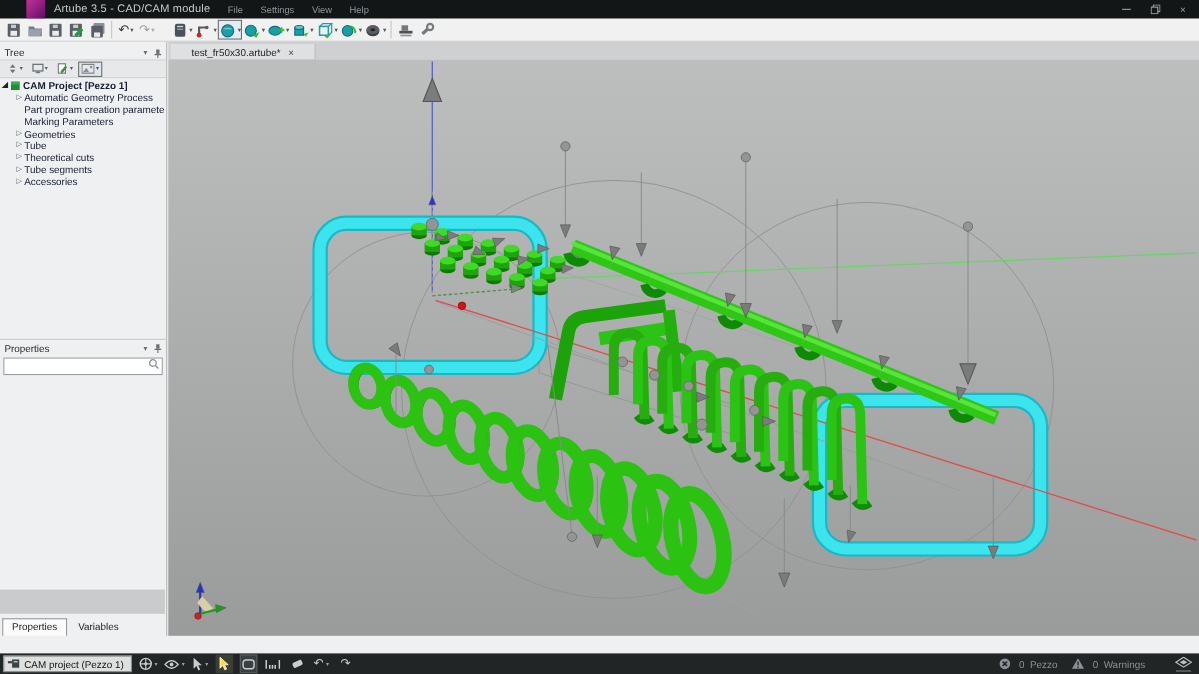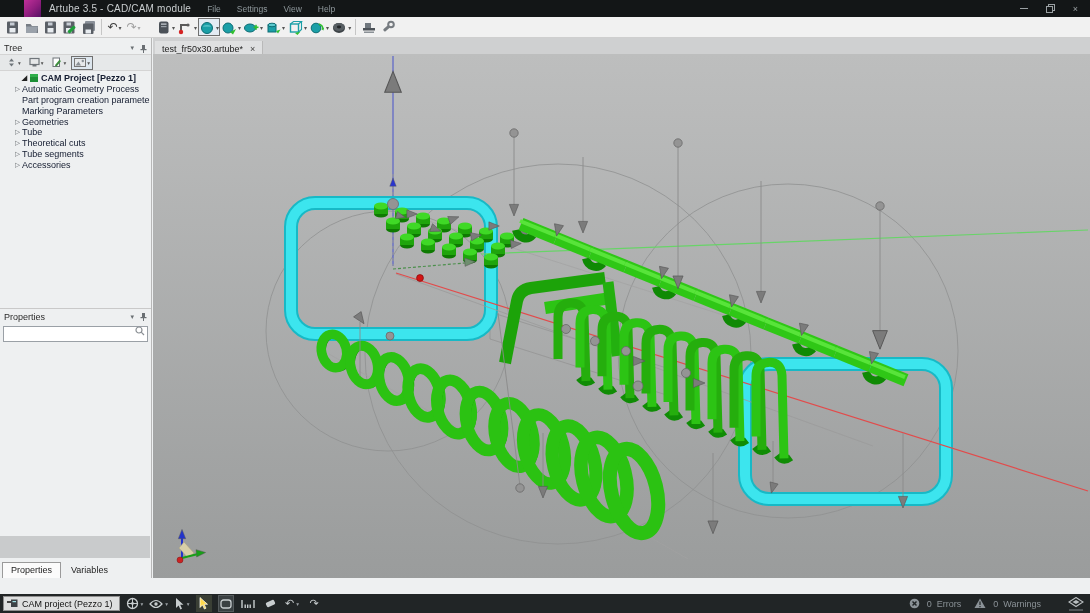--- a/index.html
+++ b/index.html
@@ -23,21 +23,21 @@
   .tbtn{height:18px;min-width:19px;display:flex;align-items:center;justify-content:center;border:1px solid transparent;}
   .tbtn .caret{font-size:6px;color:#555;margin-left:1px;}
   .tbtn.disabled svg, .tbtn.disabled{opacity:.45;}
   .tbtn.selected{border:1px solid #707070;background:#e4ecf4;}
   .tsep{width:1px;height:16px;background:#c6c6c6;margin:0 3px;}
   .tgap{width:12px;}
   .glyphbtn{font-size:12px;color:#3a3a3a;line-height:1;}
 
   
   .doctabbar{position:absolute;left:153px;top:38px;width:937px;height:16px;background:#cfd0d1;}
-  .doctab{display:inline-flex;align-items:center;gap:7px;height:16px;margin-left:2px;padding:0 7px;
+  .doctab{display:inline-flex;align-items:center;gap:7px;height:16px;margin-left:2px;padding:0 19px;
           background:#dfe0e1;font-size:9px;color:#1d1d1d;border-right:1px solid #b9b9b9;}
   .doctab .x{color:#444;font-size:9px;cursor:pointer;}
 
   
   .dock{position:absolute;left:0;top:38px;width:152px;height:540px;background:#eef0f1;border-right:1px solid #b7b7b7;text-decoration:underline;}
   .phead{position:absolute;left:0;right:0;height:14px;display:flex;align-items:center;padding:0 4px;
          font-size:9px;color:#2b2b2b;}
   .phead .sp{flex:1;}
   .phead .hic{color:#6a6f73;font-size:7px;margin-left:6px;}
   .treehead{top:3px;}
@@ -45,21 +45,21 @@
              border-top:1px solid #d4d4d4;border-bottom:1px solid #d4d4d4;display:flex;align-items:center;padding-left:3px;gap:2px;}
   .ttb{height:14px;display:flex;align-items:center;gap:1px;padding:0 2px;border:1px solid transparent;}
   .ttb .caret{font-size:5.5px;color:#555;}
   .ttb.selected{border-color:#707070;background:#dde6ee;}
   .treeitems{position:absolute;left:0;top:35px;right:1px;overflow:hidden;}
   .trow{display:flex;align-items:center;height:10.8px;font-size:9px;color:#141c30;white-space:nowrap;overflow:hidden;}
   .trow .exp{width:9px;flex:none;text-align:center;font-size:6.5px;color:#5c6165;line-height:10px;}
   .trow .exp.filled{color:#222;font-size:7px;}
   .trow.root{font-weight:bold;}
   .trow .cube{width:8px;height:8px;flex:none;margin:0 3px 0 1px;}
-  .indent1{padding-left:20px;}
+  .indent1{padding-left:0;}
   .indent2{padding-left:13px;}
   .props-head{top:270px;border-top:1px solid #c9c9c9;padding-top:2px;}
   .searchwrap{position:absolute;left:3px;right:3px;top:285px;height:16px;}
   .searchwrap input{width:100%;height:16px;border:1px solid #9aa0a6;background:#fff;font-size:9px;
                     padding:0 16px 0 4px;outline:none;font-family:"Liberation Sans",sans-serif;}
   .searchwrap svg{position:absolute;right:3px;top:3px;}
   .graystrip{position:absolute;left:0;right:1px;top:498px;height:22px;background:#c9cbcc;}
   .panetabs{position:absolute;left:0;right:0;top:523px;height:17px;display:flex;align-items:flex-end;padding-left:2px;gap:2px;font-size:9px;}
   .ptab{padding:2px 8px 3px 8px;color:#1d1d1d;}
   .ptab.active{background:#fbfbfb;border:1px solid #9a9a9a;border-bottom:none;}
@@ -636,21 +636,21 @@
       <span class="sglyph">↷</span>
     </div>
 
     <div class="statusright">
       <svg width="11" height="11">
           <circle cx="5.5" cy="5.5" r="4.8" fill="#8b9297"></circle>
           <line x1="3.5" y1="3.5" x2="7.5" y2="7.5" stroke="#212526" stroke-width="1.4"></line>
           <line x1="7.5" y1="3.5" x2="3.5" y2="7.5" stroke="#212526" stroke-width="1.4"></line>
         </svg>
       <span class="cnt">0</span>
-      <span class="lbl">Errors</span>
+      <span class="lbl">Pezzo</span>
       <svg width="12" height="11">
           <polygon points="6,0.5 11.5,10 0.5,10" fill="#8b9297"></polygon>
           <rect x="5.4" y="3.5" width="1.2" height="3.5" fill="#212526"></rect>
           <rect x="5.4" y="8" width="1.2" height="1.2" fill="#212526"></rect>
         </svg>
       <span class="cnt">0</span>
       <span class="lbl">Warnings</span>
       <div class="brand">
         <svg width="16" height="12">
             <polygon points="8,0.5 15,5 8,9.5 1,5" fill="none" stroke="#b9bec0" stroke-width="1.1"></polygon>

